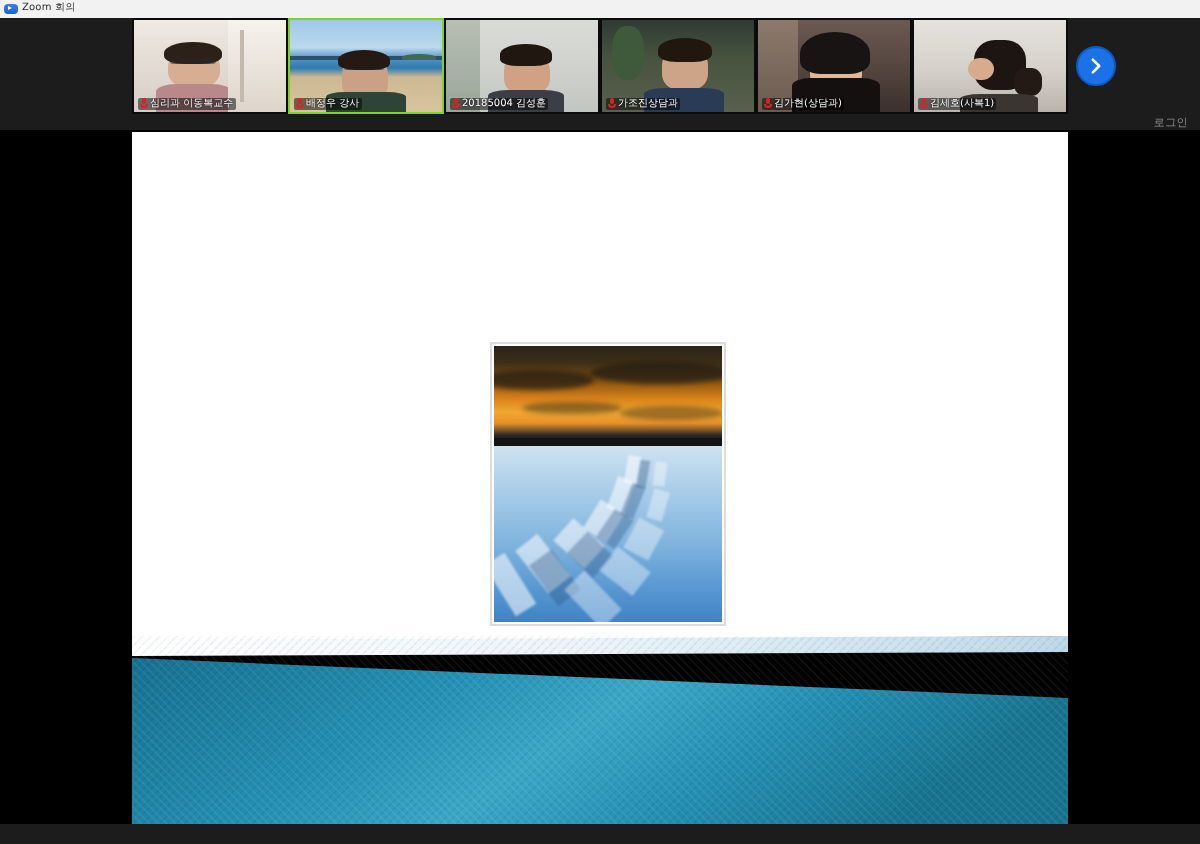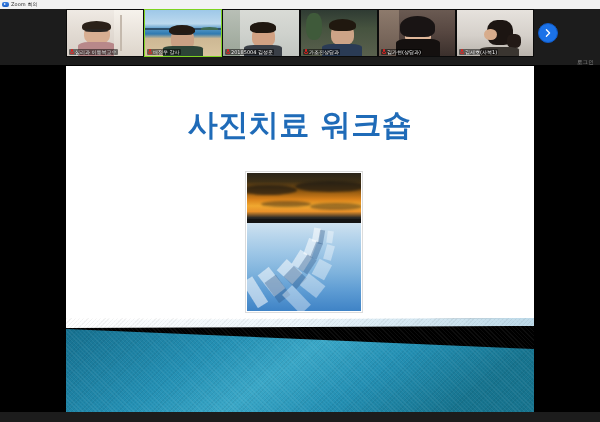--- a/index.html
+++ b/index.html
@@ -402,21 +402,20 @@
   <div id="next-page-button">
     <svg width="10" height="10" viewBox="0 0 10 10">
       <path d="M3.4 1.8 L6.6 5 L3.4 8.2" fill="none" stroke="#ffffff" stroke-width="1.3" stroke-linecap="round" stroke-linejoin="round"></path>
     </svg>
   </div>
 
   <div id="login-label">로그인</div>
 
   <div id="shared-screen">
 
-    <div id="slide-title">사진치료 워크숍</div>
 
     <div id="slide-photo">
       <div id="photo-canvas">
         <div class="photo-sky"></div>
         <div class="photo-cloud" style="left:-6%;top:9%;width:50%;height:7%;"></div>
         <div class="photo-cloud" style="left:42%;top:6%;width:62%;height:8%;"></div>
         <div class="photo-cloud" style="left:12%;top:20%;width:44%;height:5%;opacity:.6;"></div>
         <div class="photo-cloud" style="left:55%;top:22%;width:46%;height:5%;opacity:.55;"></div>
         <div class="photo-horizon"></div>
         <div class="photo-ice"></div>

